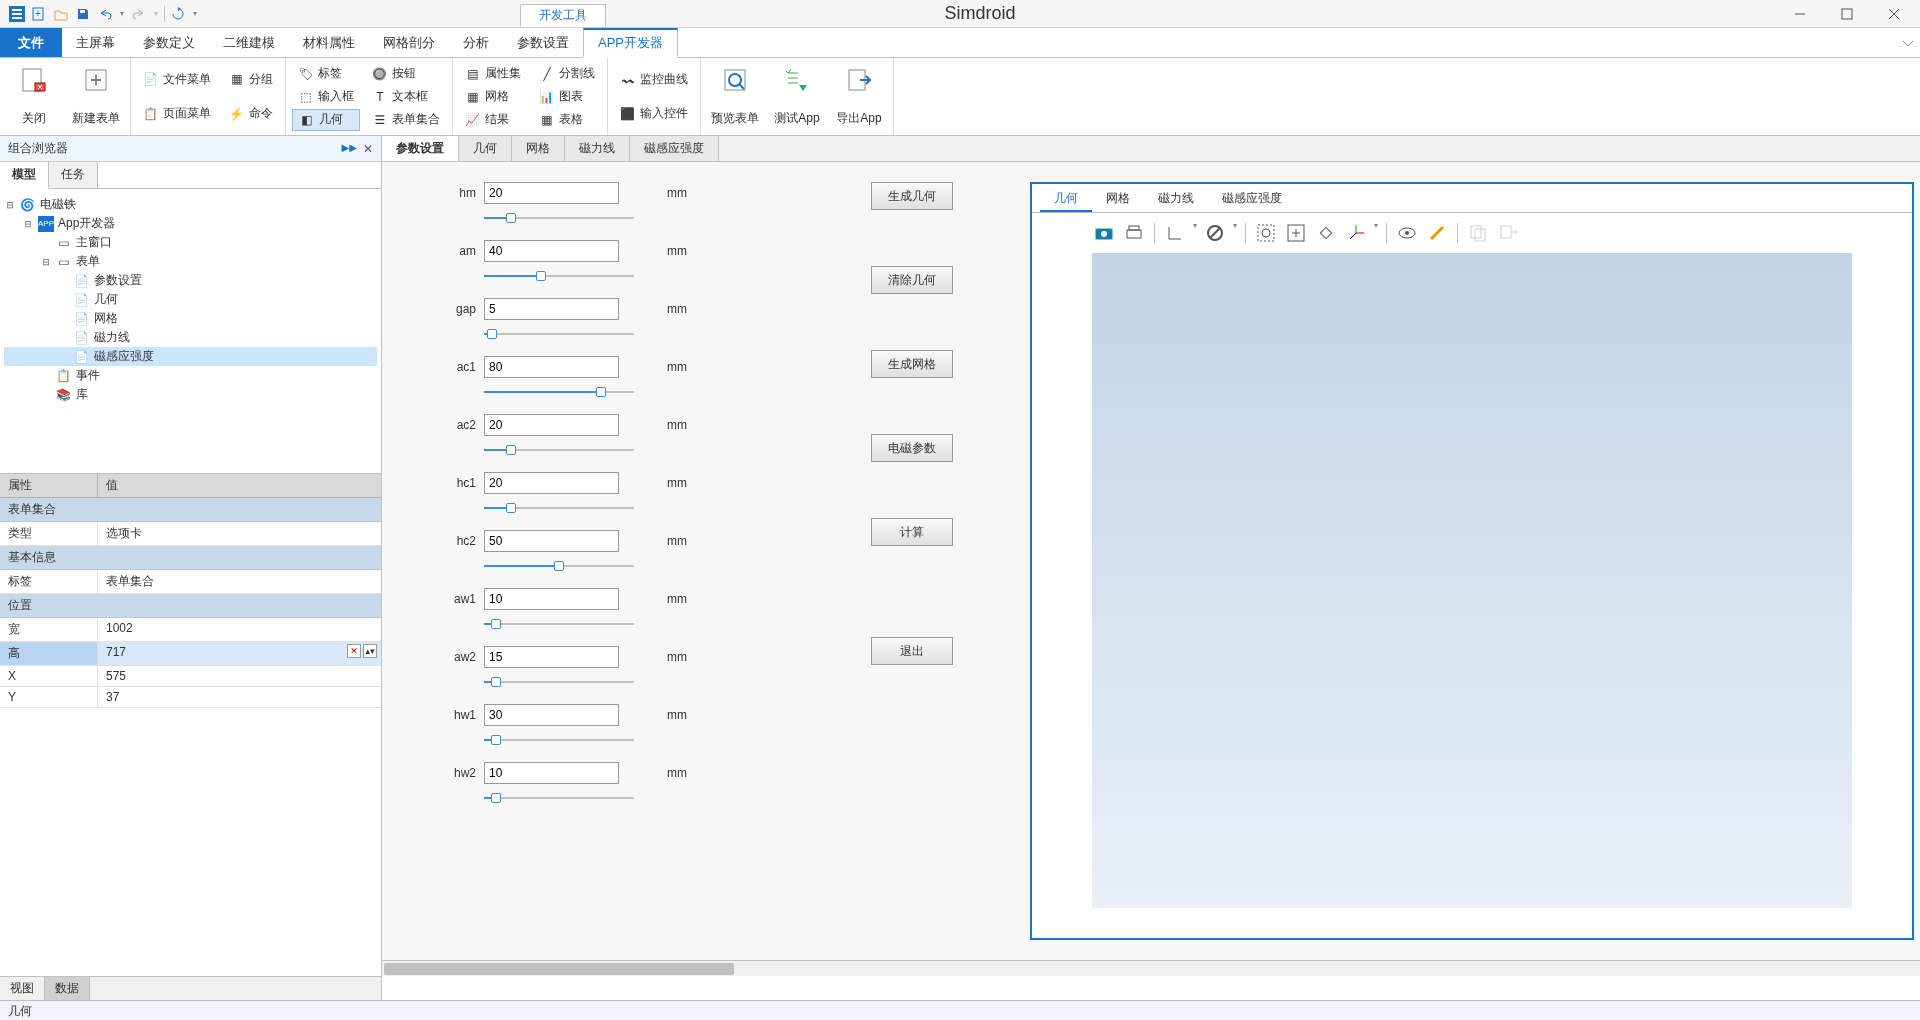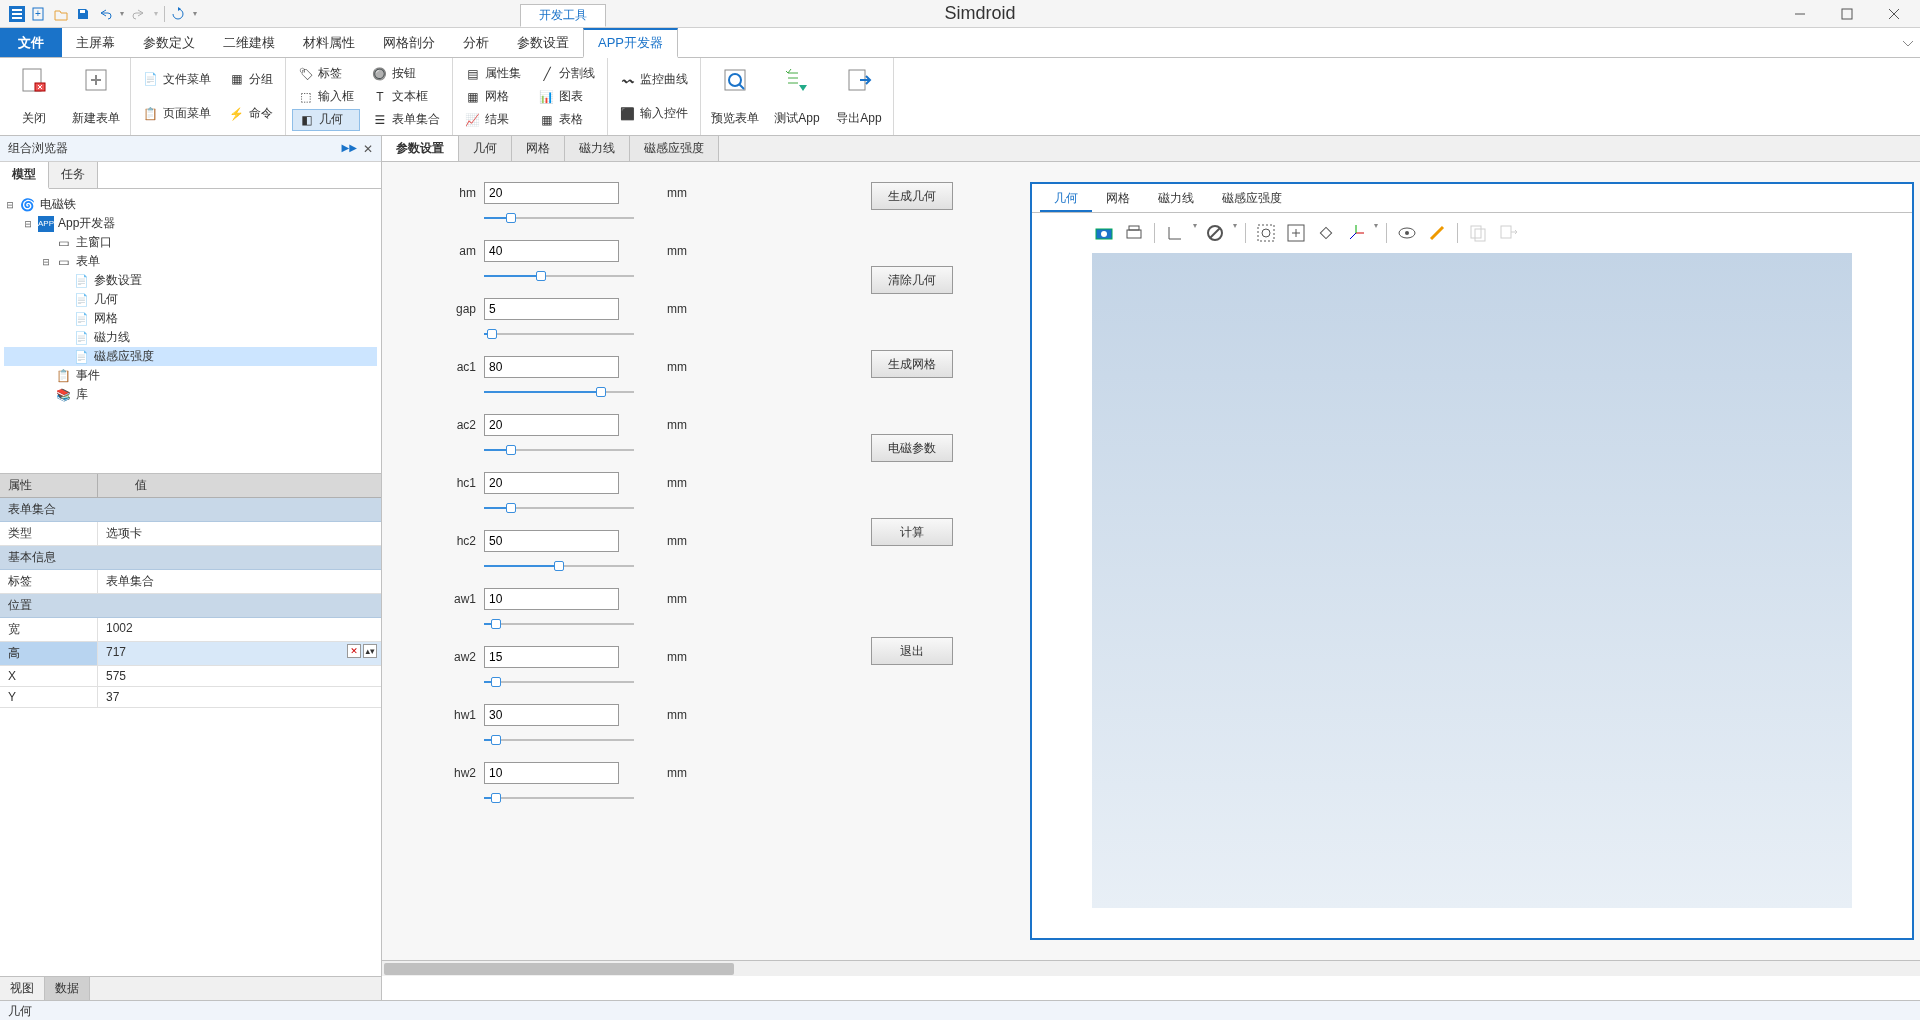--- a/index.html
+++ b/index.html
@@ -42,21 +42,21 @@
 .lefttab { padding:4px 12px; font-size:12px; border-right:1px solid #c0c0c0; background:#f0f0f0;}
 .lefttab.active { background:#fff; border-bottom:2px solid #fff; margin-bottom:-1px; font-weight:bold;}
 .tree { flex:0 0 auto; height:285px; padding:6px 4px; overflow:auto; border-bottom:1px solid #c0c0c0;}
 .tree-node { display:flex; align-items:center; gap:4px; padding:1px 0; font-size:12px; white-space:nowrap; }
 .tree-node .expander { width:12px; text-align:center; color:#666; font-size:9px;}
 .tree-indent1 { padding-left:18px;} .tree-indent2 { padding-left:36px;} .tree-indent3 { padding-left:54px;}
 .tree-icon { width:16px; height:16px; display:inline-flex; align-items:center; justify-content:center;}
 .tree-node.selected { background:#cce5ff; }
 
 .propgrid { flex:1; overflow:auto; }
-.prop-header { display:flex; background:#d8d8d8; border-bottom:1px solid #b0b0b0;gap:29px;}
+.prop-header { display:flex; background:#d8d8d8; border-bottom:1px solid #b0b0b0;}
 .prop-header div { padding:3px 8px; font-size:12px;}
 .prop-header .col1 { width:98px; border-right:1px solid #b0b0b0;}
 .prop-group { background:#c8d8e8; padding:3px 8px; font-size:12px; border-bottom:1px solid #b0c8e0;}
 .prop-row { display:flex; border-bottom:1px solid #e0e0e0; font-size:12px;}
 .prop-row .col1 { width:98px; padding:3px 8px; border-right:1px solid #e0e0e0;}
 .prop-row .col2 { flex:1; padding:3px 8px; position:relative;}
 .prop-row.selected { background:#d8e8f8;}
 .prop-row.selected .col1 { background:#b8d4f0; }
 .prop-row-input { position:absolute; right:4px; top:2px; display:flex; gap:2px;}
 .prop-row-input span { width:14px; height:14px; display:inline-flex; align-items:center; justify-content:center; border:1px solid #999; font-size:9px; background:#fff;}

